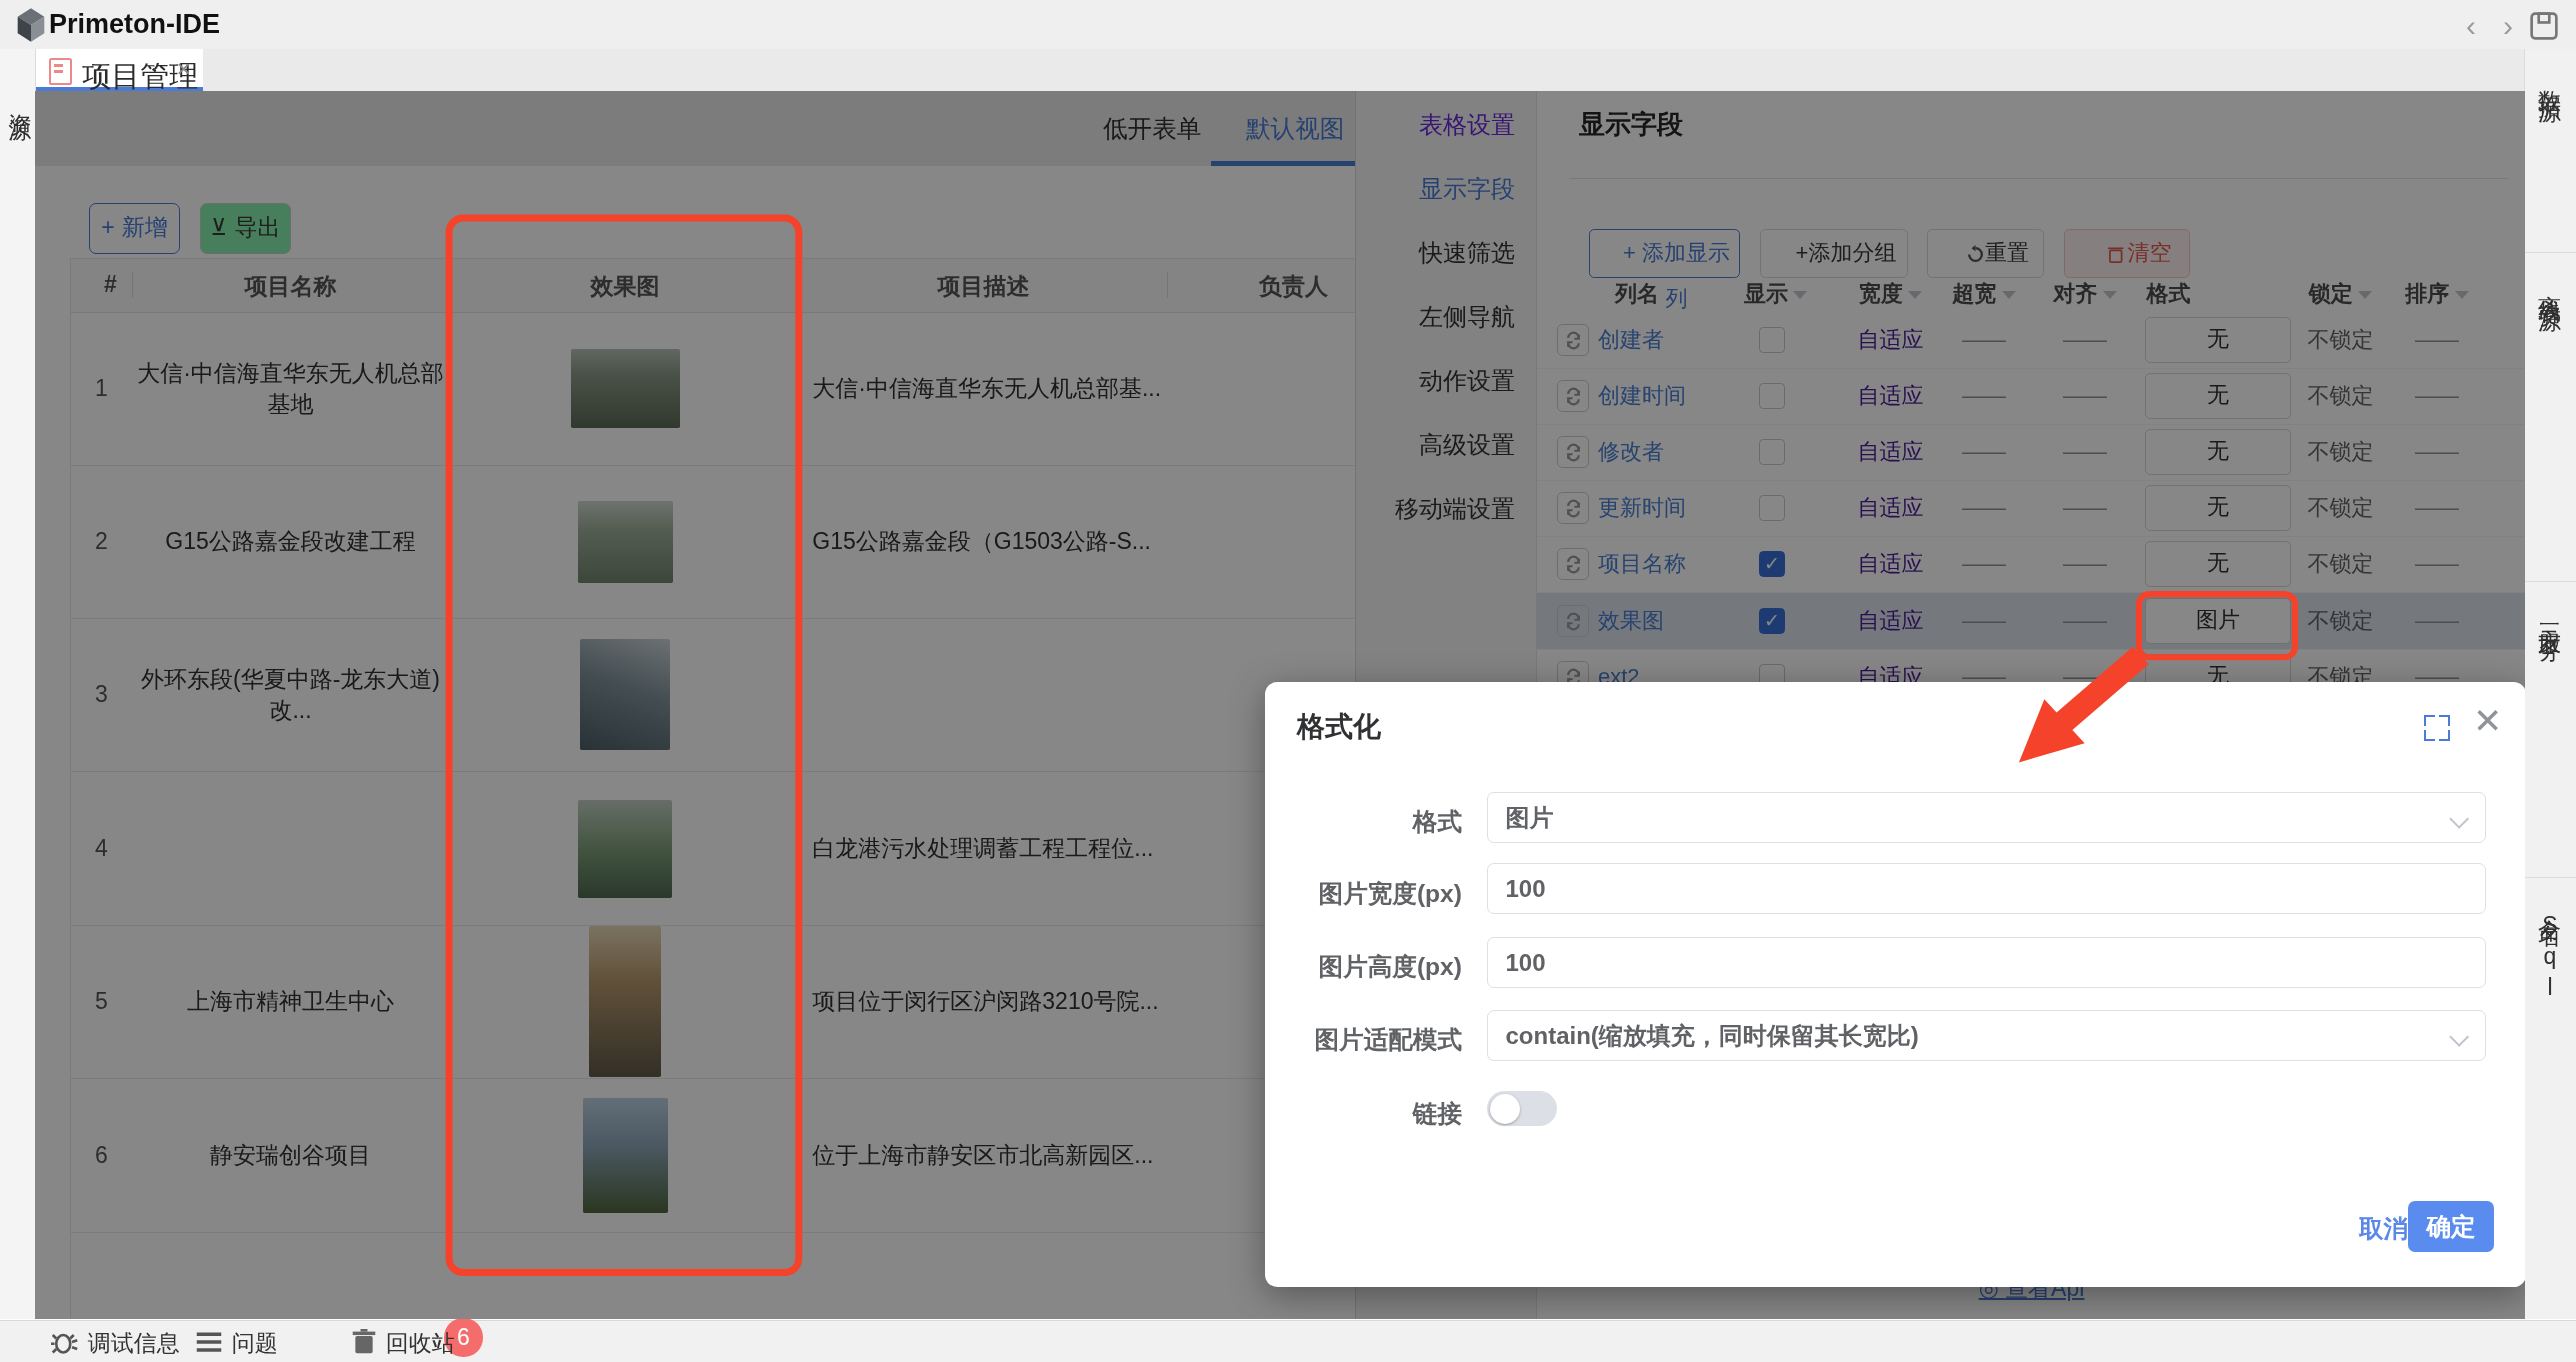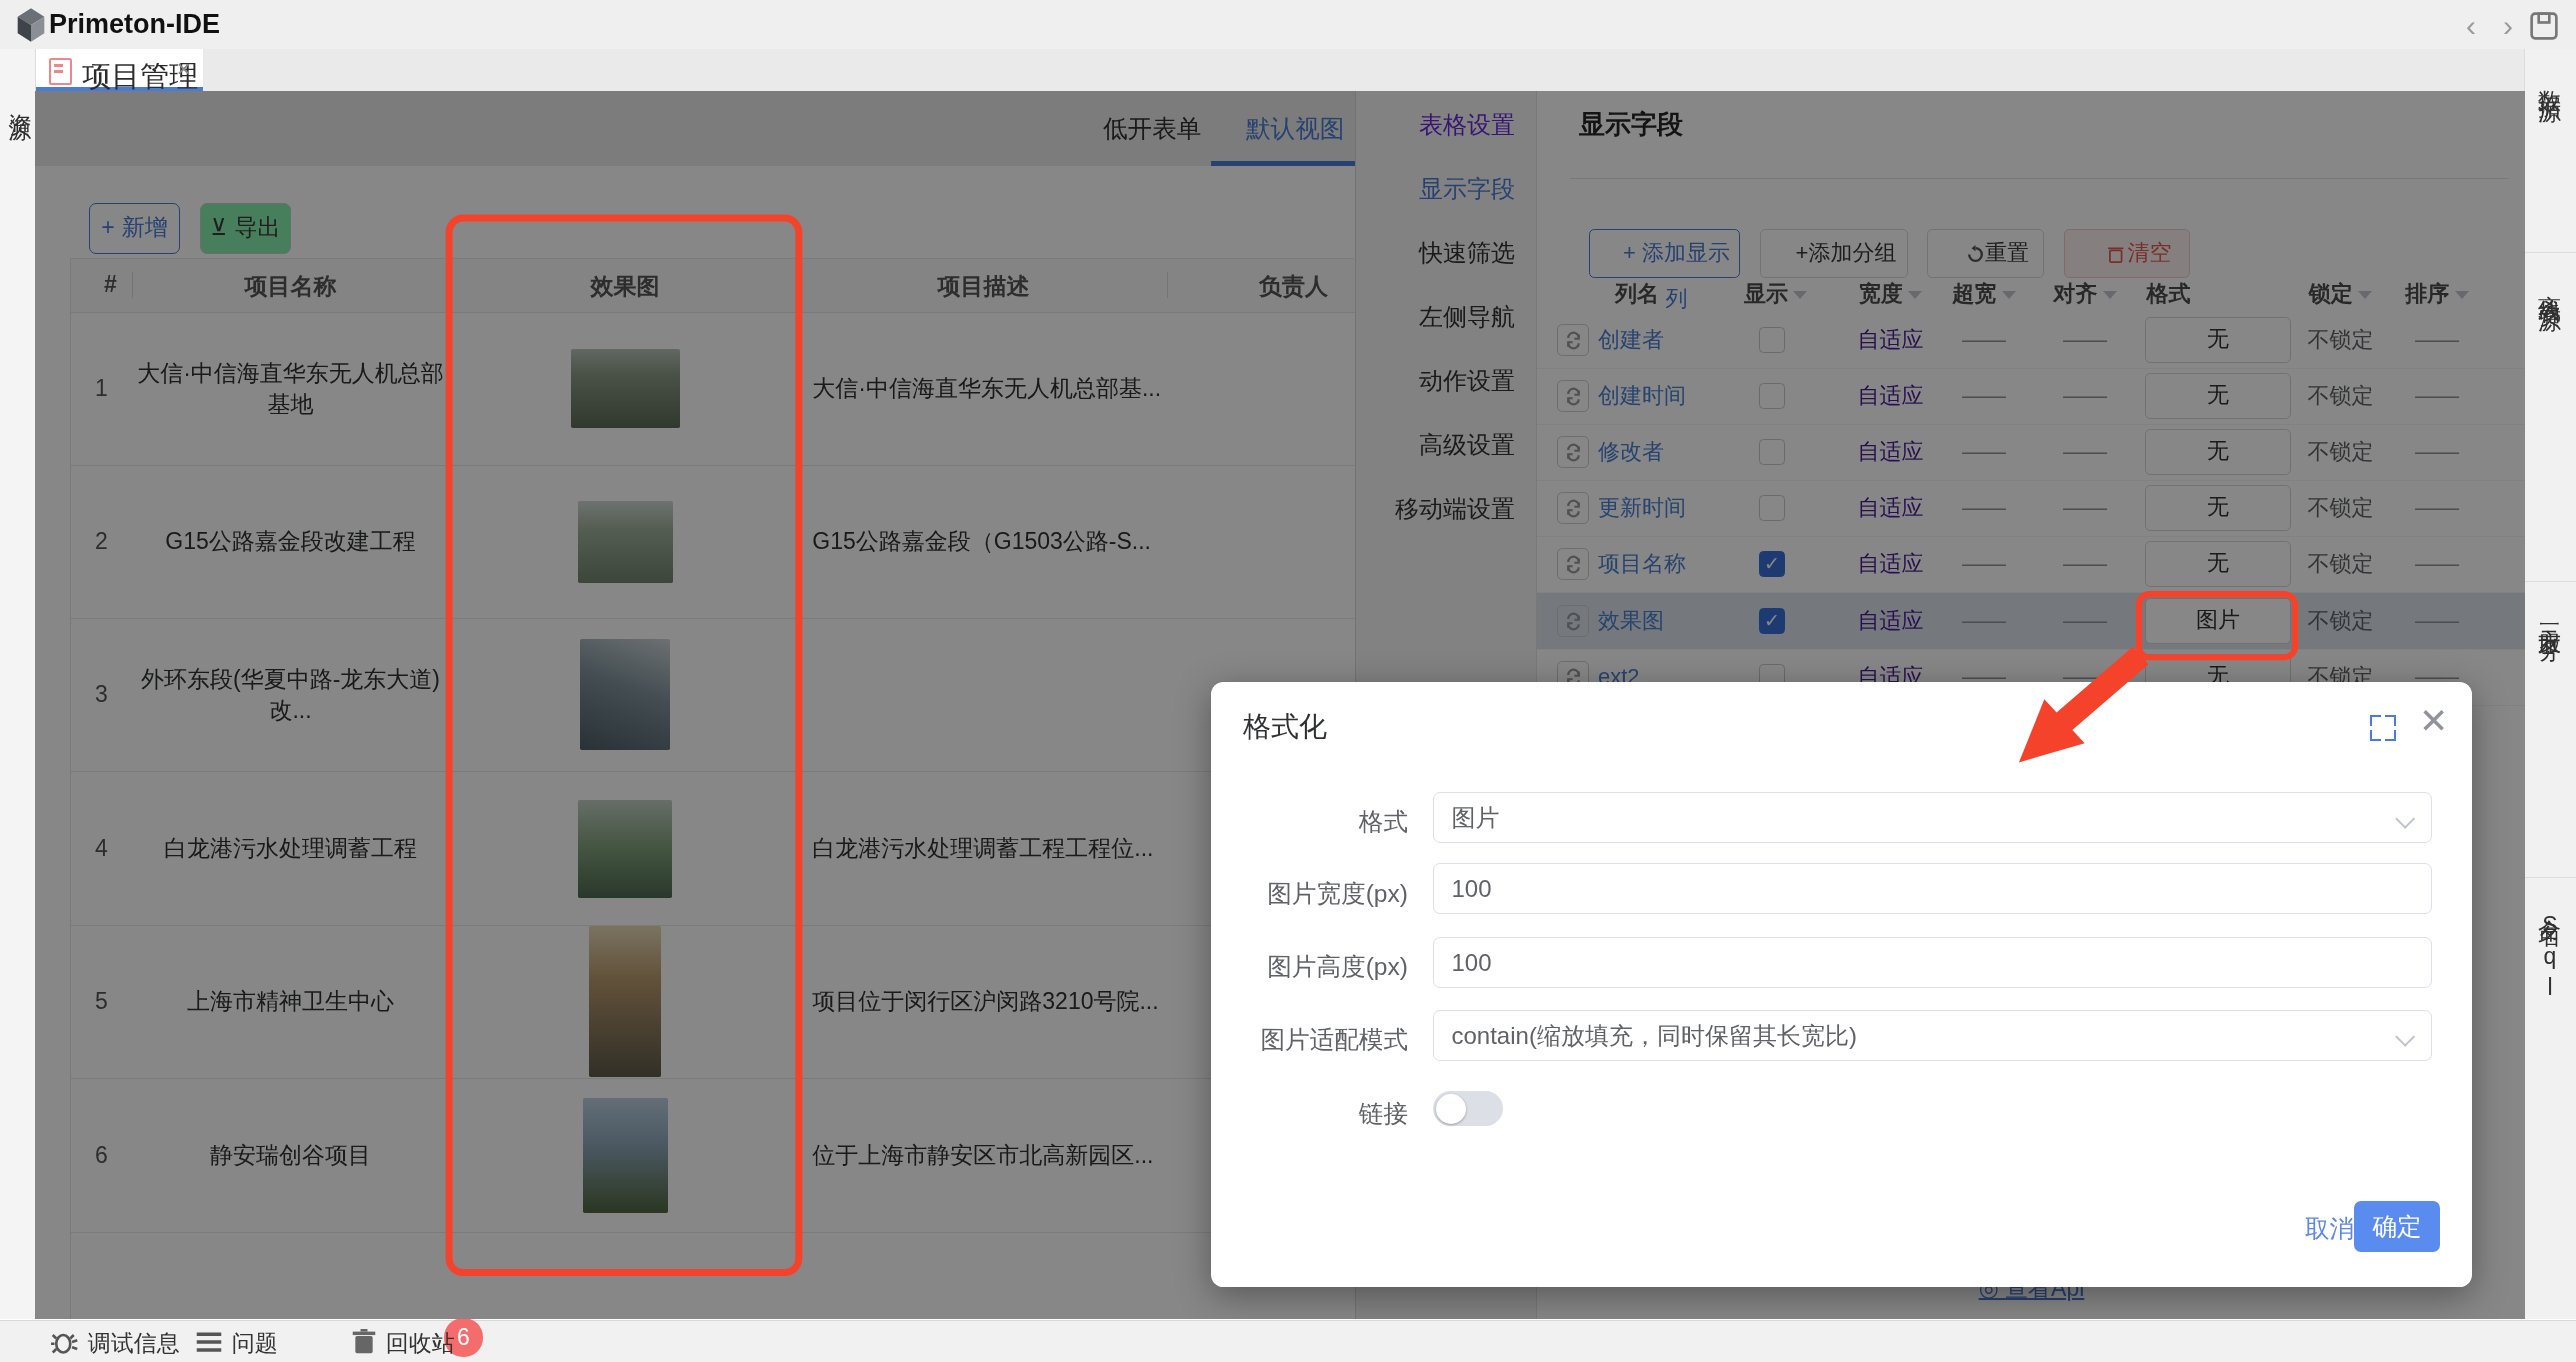--- a/index.html
+++ b/index.html
@@ -87,21 +87,21 @@
   .fc-lock{left:751px;width:105px;color:#606266;}
   .fc-sort{left:865px;width:70px;color:#909399;}
   .fmt-btn{width:146px;height:46px;line-height:42px;box-sizing:border-box;border:0.9px solid #d6d6d6;border-radius:5.3px;background:#fff;color:#303133;text-align:center;cursor:pointer;}
   .cbx{width:26px;height:26px;border:1.8px solid #c6c9cf;border-radius:4.4px;background:#fff;box-sizing:border-box;}
   .cbx.on{background:#3a6fd8;border-color:#3a6fd8;color:#fff;font-size:19px;line-height:23px;text-align:center;}
   .cbx.on:after{content:"✓";}
   #api-link{position:absolute;left:0;top:1182px;width:989px;text-align:center;font-size:23px;color:#4a7cd6;cursor:pointer;text-decoration:underline;}
   
   #mask{position:absolute;left:0;top:0;width:2490px;height:1228px;background:rgba(0,0,0,0.47);z-index:5;}
   
-  #modal{position:absolute;left:1176px;top:591px;width:1261px;height:605px;background:#fff;border-radius:12.3px;box-shadow:0 8.8px 35px rgba(0,0,0,0.35);z-index:10;}
+  #modal{position:absolute;left:1230px;top:591px;width:1261px;height:605px;background:#fff;border-radius:12.3px;box-shadow:0 8.8px 35px rgba(0,0,0,0.35);z-index:10;font-weight:bold;}
   #modal-title{position:absolute;left:32px;top:26px;font-size:28px;color:#303133;}
   #fs-icon{position:absolute;left:1159px;top:33px;width:26px;height:26px;cursor:pointer;}
   #fs-icon span{position:absolute;width:8.8px;height:8.8px;border:2.6px solid #4a7cd6;}
   #fs-icon .tl{left:0;top:0;border-right:none;border-bottom:none;}
   #fs-icon .tr{right:0;top:0;border-left:none;border-bottom:none;}
   #fs-icon .bl{left:0;bottom:0;border-right:none;border-top:none;}
   #fs-icon .br{right:0;bottom:0;border-left:none;border-top:none;}
   #modal-close{position:absolute;left:1208px;top:19px;font-size:35px;color:#909399;cursor:pointer;}
   .mrow-label{position:absolute;width:197px;text-align:right;font-size:24.6px;color:#606266;}
   .mctl{position:absolute;left:222px;width:999px;height:51px;box-sizing:border-box;border:0.9px solid #dcdfe6;border-radius:7px;background:#fff;font-size:24px;color:#606266;line-height:49px;padding-left:17.5px;}
@@ -216,21 +216,20 @@
         </div>
         <div class="trow" style="top:359px">
           <div class="td num">3</div>
           <div class="td nm">外环东段(华夏中路-龙东大道)改...</div>
           <div class="td th-img">
               <div class="thumb t3"></div>
             </div>
         </div>
         <div class="trow" style="top:513px">
           <div class="td num">4</div>
-          <div class="td nm">白龙港污水处理调蓄工程</div>
           <div class="td th-img">
               <div class="thumb t4"></div>
             </div>
           <div class="td dsc">白龙港污水处理调蓄工程工程位...</div>
         </div>
         <div class="trow" style="top:666px">
           <div class="td num">5</div>
           <div class="td nm">上海市精神卫生中心</div>
           <div class="td th-img">
               <div class="thumb t5"></div>

